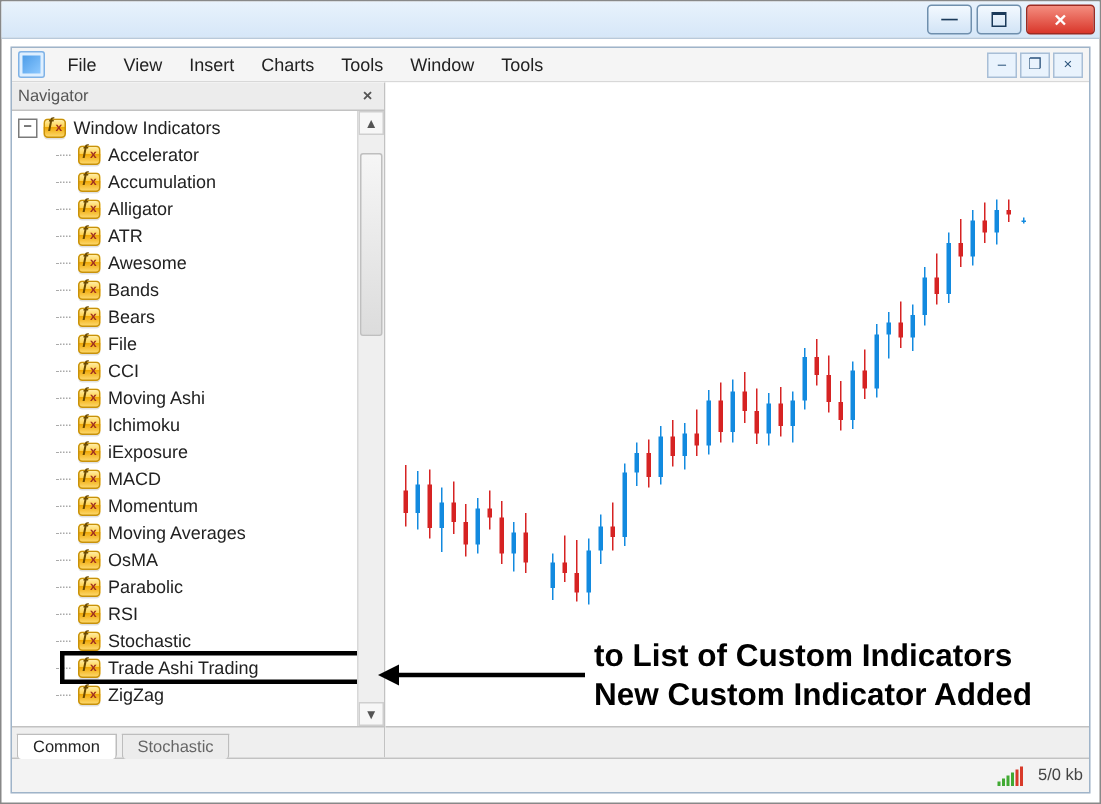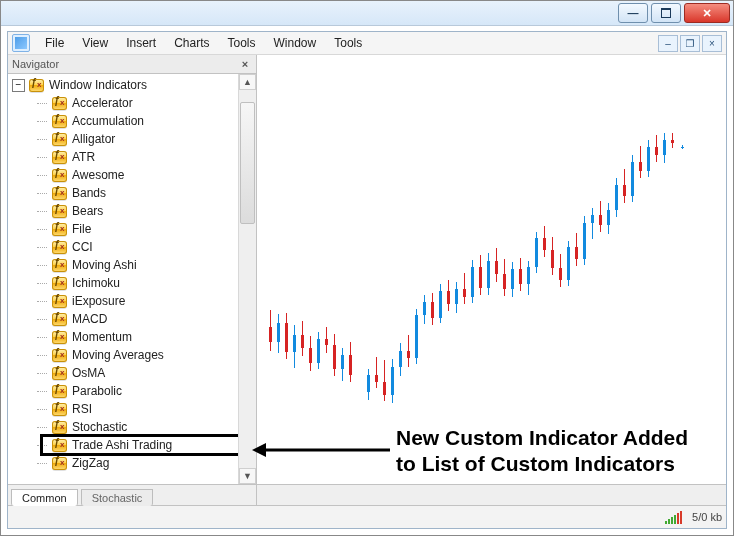--- a/index.html
+++ b/index.html
@@ -434,22 +434,22 @@
           </div>
         <div class="cstatus"></div>
       </div>
     </div>
 
     <svg class="arrow" width="140" height="28" style="left:244px;top:404px">
       <line x1="138" y1="14" x2="10" y2="14" stroke="#000" stroke-width="3"></line>
       <polygon points="0,14 14,7 14,21" fill="#000"></polygon>
     </svg>
     <div class="ann" style="left:388px;top:393px">
+      <div>to List of Custom Indicators</div>
       <div>New Custom Indicator Added</div>
-      <div>to List of Custom Indicators</div>
     </div>
 
     <div class="status">
       <div class="sbspacer"></div>
       <div class="bars">
           <i></i>
           <i></i>
           <i></i>
           <i></i>
           <i></i>

